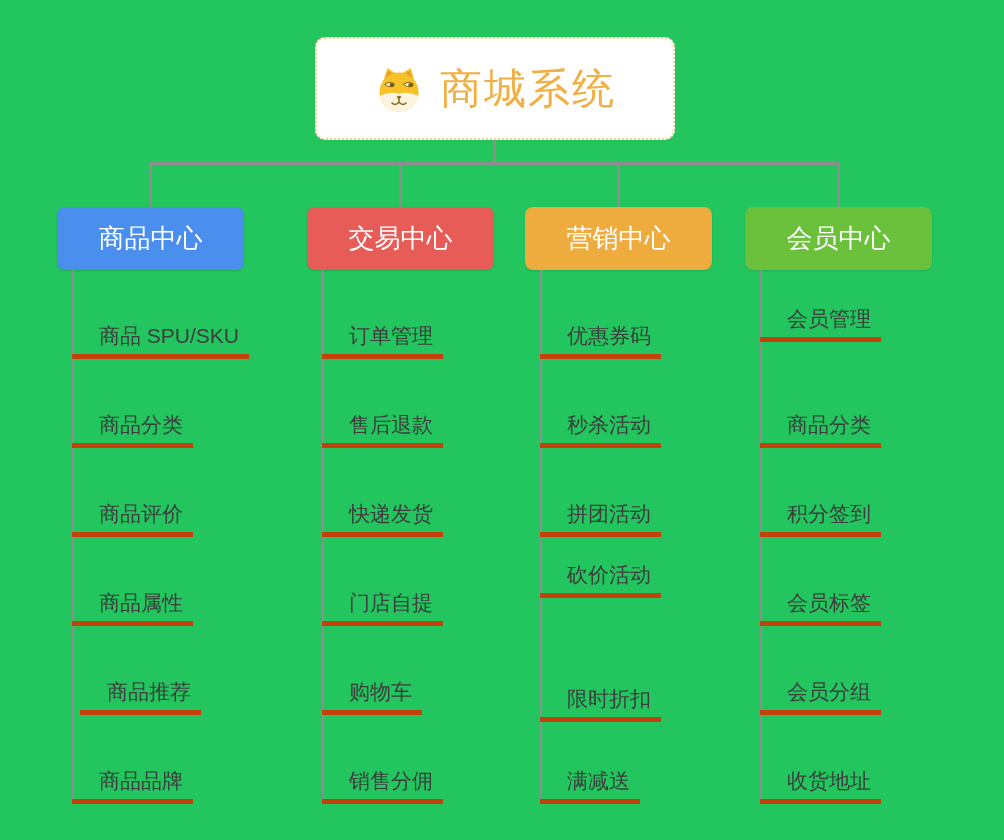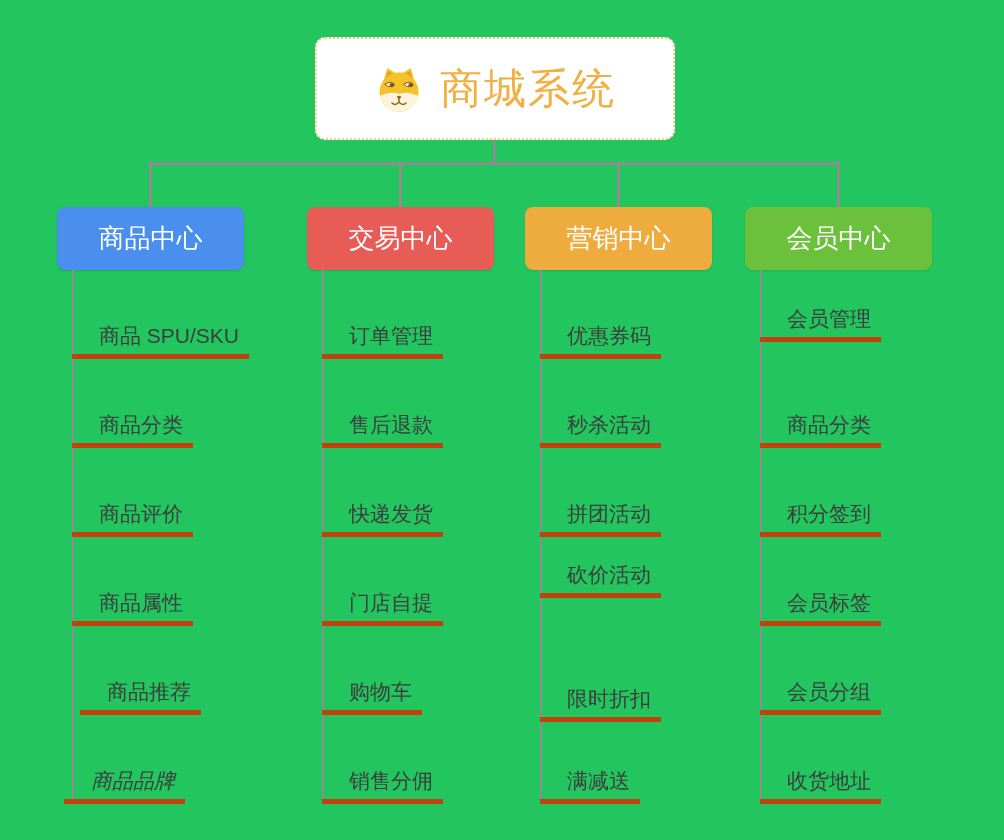--- a/index.html
+++ b/index.html
@@ -71,21 +71,21 @@
 
   <div id="branches">
       <div class="connector branch-drop" style="left: 149px;"></div>
       <div class="branch-box" style="left: 57px; background: rgb(74, 143, 238);">商品中心</div>
       <div class="connector col-line" style="left: 72px;"></div>
       <div class="leaf" style="left: 72px; top: 325px;">商品 SPU/SKU</div>
       <div class="leaf" style="left: 72px; top: 414px;">商品分类</div>
       <div class="leaf" style="left: 72px; top: 503px;">商品评价</div>
       <div class="leaf" style="left: 72px; top: 592px;">商品属性</div>
       <div class="leaf" style="left: 80px; top: 681px;">商品推荐</div>
-      <div class="leaf" style="left: 64px; top: 770px; font-style: italic;">商品品牌</div>
+      <div class="leaf" style="left: 72px; top: 770px;">商品品牌</div>
       <div class="connector branch-drop" style="left: 399px;"></div>
       <div class="branch-box" style="left: 307px; background: rgb(232, 92, 88);">交易中心</div>
       <div class="connector col-line" style="left: 322px;"></div>
       <div class="leaf" style="left: 322px; top: 325px;">订单管理</div>
       <div class="leaf" style="left: 322px; top: 414px;">售后退款</div>
       <div class="leaf" style="left: 322px; top: 503px;">快递发货</div>
       <div class="leaf" style="left: 322px; top: 592px;">门店自提</div>
       <div class="leaf" style="left: 322px; top: 681px;">购物车</div>
       <div class="leaf" style="left: 322px; top: 770px;">销售分佣</div>
       <div class="connector branch-drop" style="left: 617px;"></div>

